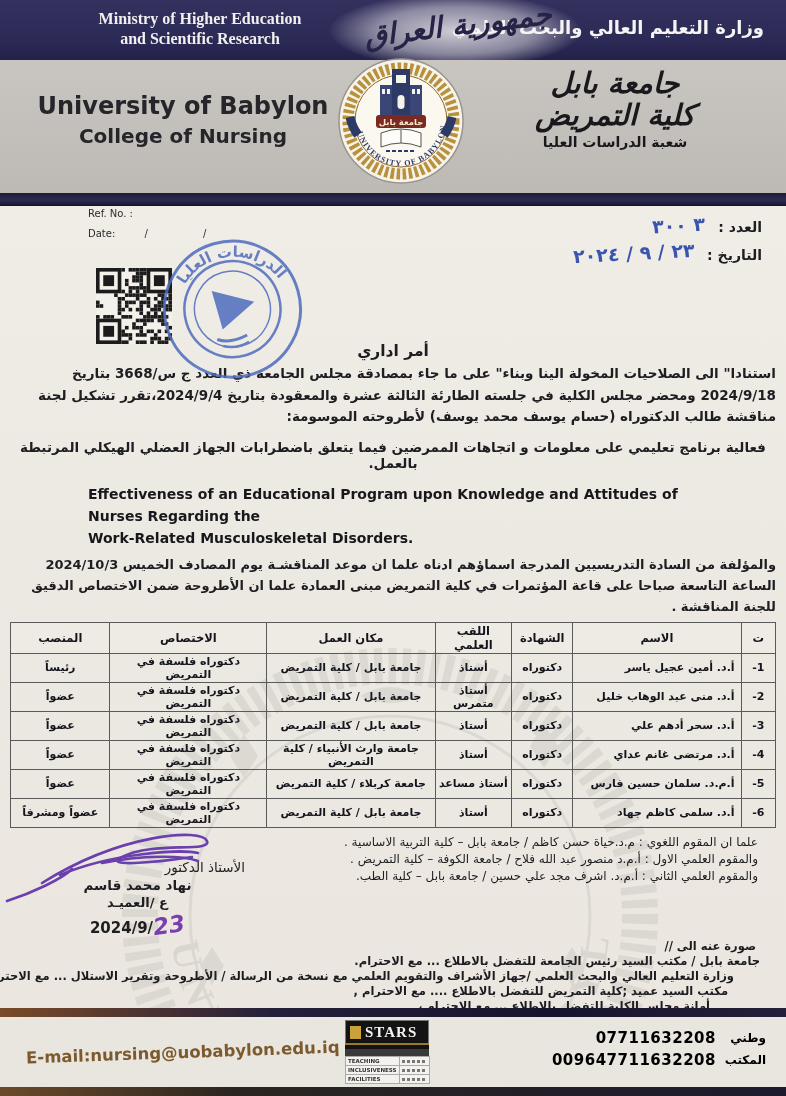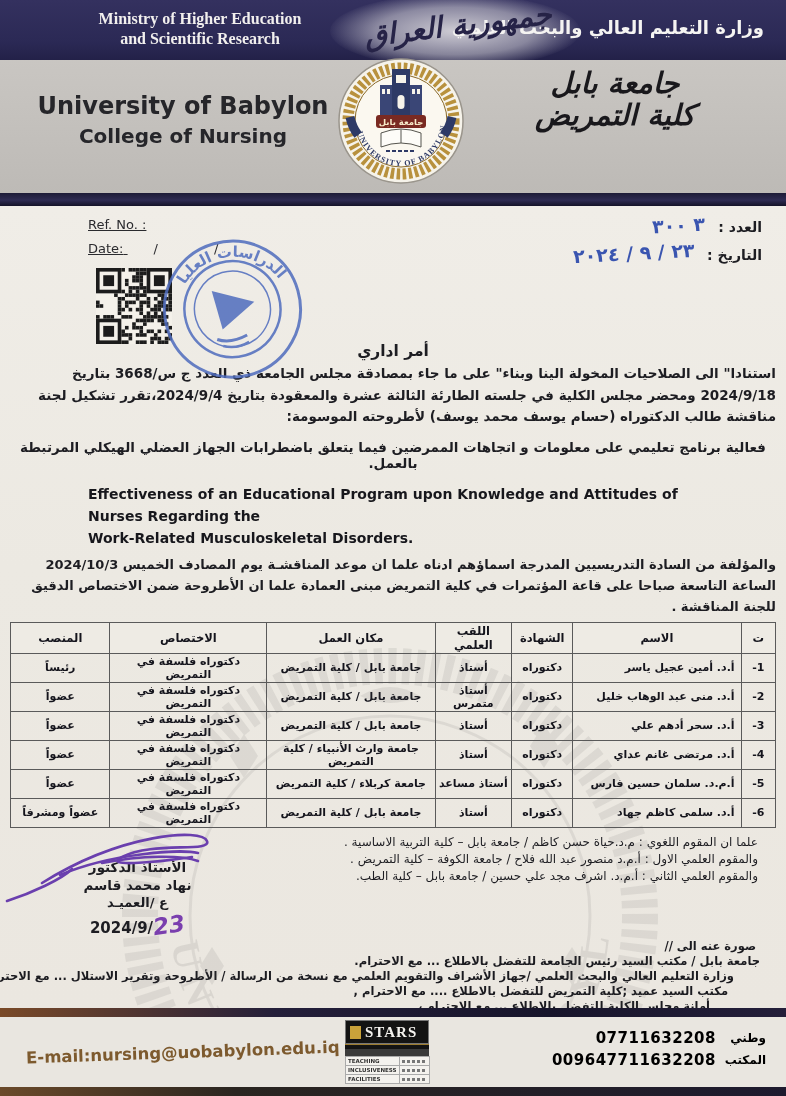--- a/index.html
+++ b/index.html
@@ -28,21 +28,21 @@
   .univ-ar .a2{font-size:29px;font-weight:bold;font-style:italic;letter-spacing:-1px;margin-top:-2px;}
   .univ-ar .a3{font-size:14px;font-weight:bold;margin-top:2px;}
   .seal{position:absolute;left:336px;top:55px;}
 
   
   .paper{position:absolute;left:0;top:206px;width:786px;height:802px;padding:0 10px;box-sizing:border-box;
     background:linear-gradient(180deg,#f0ede7,#ece9e2 45%,#ebe7e0);color:#1d1d22;}
   .watermark{position:absolute;left:110px;top:430px;opacity:.10;pointer-events:none;}
 
   .ref-row{position:relative;height:136px;}
-  .ref-en{position:absolute;left:78px;top:11px;font-size:13px;color:#2a2a2e;font-weight:500;text-decoration:underline;}
+  .ref-en{position:absolute;left:78px;top:2px;font-size:10px;color:#2a2a2e;font-weight:500;}
   .ref-en div{margin-bottom:9px;}
   .ref-en .slashes{display:inline-block;margin-left:26px;letter-spacing:26px;}
   .ref-ar{position:absolute;right:14px;top:8px;width:230px;direction:rtl;font-size:14px;font-weight:bold;}
   .ref-ar .row{margin-bottom:6px;white-space:nowrap;}
   .hand{color:#3a55b0;font-weight:bold;font-size:19px;display:inline-block;transform:rotate(-3deg);margin-right:8px;}
   .qr{position:absolute;left:86px;top:62px;}
   .stamp{position:absolute;left:148px;top:28px;transform:rotate(-16deg);opacity:.85;}
 
   .order-title{text-align:center;font-size:15.5px;font-weight:bold;margin:0 0 3px 0;direction:rtl;}
   .para{direction:rtl;text-align:right;font-weight:bold;font-size:13.5px;line-height:21.5px;margin:0;}
@@ -56,21 +56,21 @@
   table.committee th,table.committee td{border:1px solid #5a5a5a;padding:1px 3px;text-align:center;height:14px;}
   table.committee th{font-size:11.5px;background:#eeebe4;}
   table.committee td:nth-child(2){text-align:right;padding-right:6px;}
   table.committee td:nth-child(1){text-align:center;}
 
   .notes-sig{position:relative;height:104px;margin-top:3px;}
   .notes{direction:rtl;text-align:right;font-size:12px;font-weight:normal;line-height:17px;padding-top:3px;}
   .notes div{margin-right:18px;}
   .signature{position:absolute;left:20px;top:28px;width:215px;text-align:center;direction:rtl;}
   .sig-scribble{position:absolute;left:-28px;top:-36px;}
-  .signature .s1{font-size:13.5px;font-weight:bold;}
+  .signature .s1{font-size:13.5px;font-weight:normal;text-align:right;}
   .signature .s2{font-size:13.5px;font-weight:bold;margin-top:2px;}
   .signature .s3{font-size:13px;font-weight:bold;margin-top:2px;}
   .sig-date{font-size:15px;font-weight:bold;margin-top:2px;direction:ltr;}
   .sig-date .hand2{color:#7a3fae;font-size:23px;font-weight:bold;font-style:italic;display:inline-block;transform:rotate(-8deg);}
 
   .dist{direction:rtl;list-style:none;margin:4px 0 0 0;padding:0;font-size:11.5px;font-weight:bold;line-height:15.1px;color:#1b1b20;}
   .dist li{white-space:nowrap;}
   .dist li:nth-child(1){margin-right:20px;}
   .dist li:nth-child(2){margin-right:16px;}
   .dist li:nth-child(3){margin-right:42px;}
@@ -124,20 +124,21 @@
   <div class="republic-calli">جمهورية العراق</div>
 
   <div class="band-gray"></div>
   <div class="univ-en">
     <div class="l1">University of Babylon</div>
     <div class="l2">College of Nursing</div>
   </div>
   <div class="univ-ar">
     <div class="a1">جامعة بابل</div>
     <div class="a2">كلية التمريض</div>
+    <div class="a3">شعبة الدراسات العليا</div>
   </div>
 
   <div class="seal">
     <svg width="130" height="132" viewBox="0 0 130 132">
       <circle cx="65" cy="66" r="62" fill="#f6f3ea" stroke="#9a958c" stroke-width="1.5"></circle>
       <circle cx="65" cy="66" r="53" fill="none" stroke="#b8913d" stroke-width="11" stroke-dasharray="3.5 2.5"></circle>
       <circle cx="65" cy="66" r="46" fill="#fbf8f0" stroke="#8a6a2a" stroke-width="1"></circle>
       <path d="M 22,80 A 46,46 0 0 1 14,62" stroke="#2e3a66" stroke-width="9" fill="none"></path>
       <path d="M 108,80 A 46,46 0 0 0 116,62" stroke="#2e3a66" stroke-width="9" fill="none"></path>
       <rect x="56" y="14" width="18" height="48" fill="#2e3a66"></rect>

